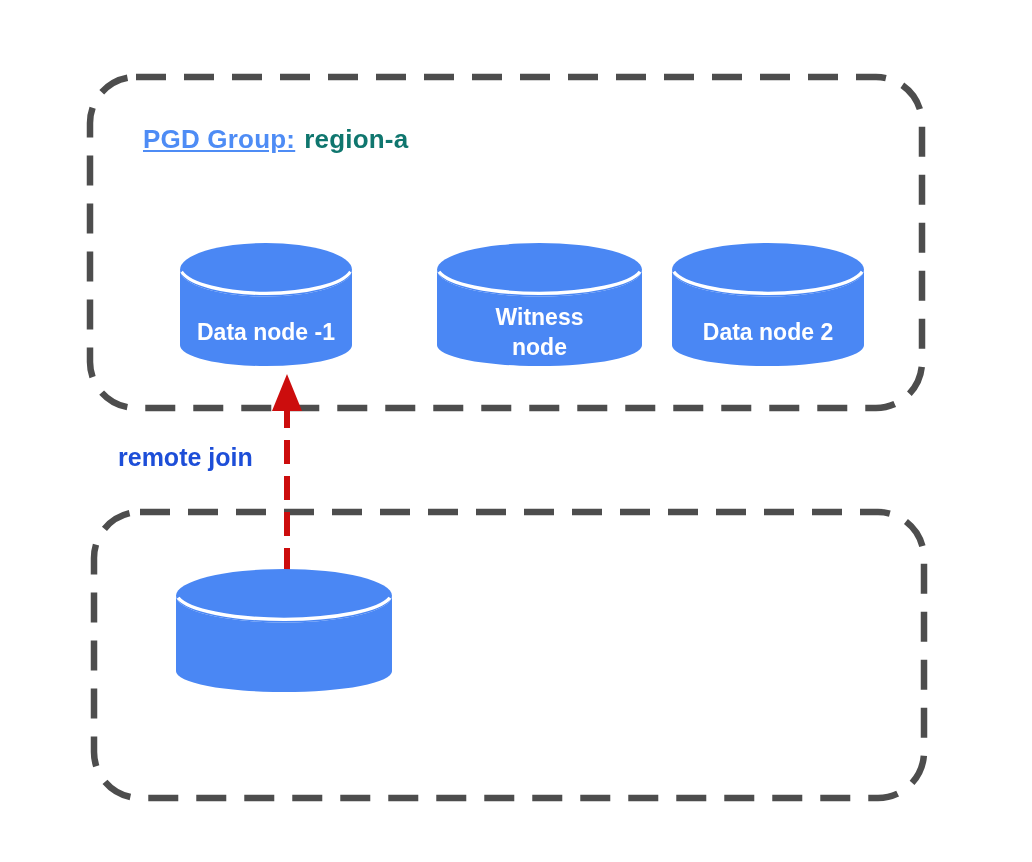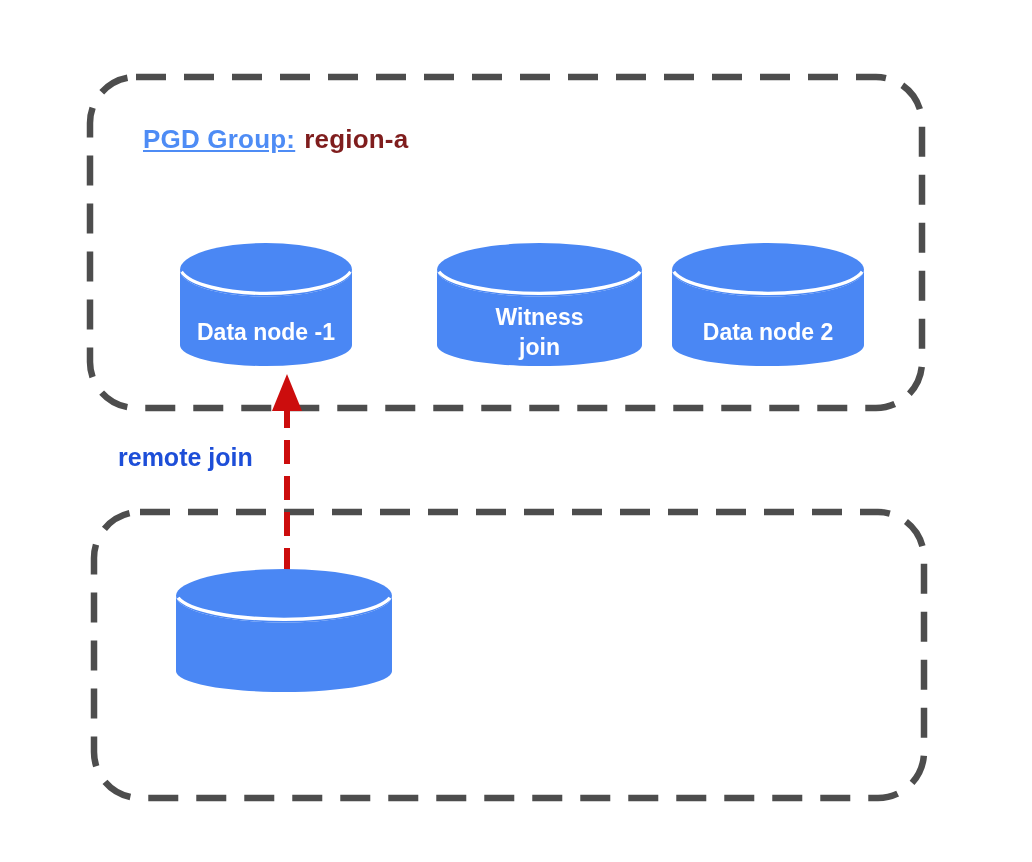--- a/index.html
+++ b/index.html
@@ -41,21 +41,21 @@
     font-weight: bold;
     white-space: nowrap;
     letter-spacing: 0.2px;
   }
   .gl-blue {
     color: #4e8cf5;
     margin-right: 9px;
     text-decoration: underline;
   }
   .gl-red {
-    color: #7f1d1d;
+    color: #0f766e;
     margin-top: 38px;
   }
   .edge-label {
     position: absolute;
     font-size: 25px;
     font-weight: bold;
     color: #1d4ed8;
     white-space: nowrap;
   }
   .node {
@@ -121,21 +121,21 @@
     <div class="node-label">Data node -1</div>
   </div>
 
   <div class="node" style="left:437px; top:243px; width:205px; height:131px;">
     <svg class="cyl-svg" viewBox="0 0 210 132" preserveAspectRatio="none">
       <path class="cyl-fill" d="M0,27 L0,103 A105,21 0 0 0 210,103 L210,27 A105,27 0 0 1 0,27 Z"></path>
       <ellipse class="cyl-fill" cx="105" cy="27" rx="105" ry="27"></ellipse>
       <path class="seam" d="M2,29 A105,27 0 0 0 208,29"></path>
     </svg>
     <div class="node-label">Witness
-join</div>
+node</div>
   </div>
 
   <div class="node" style="left:672px; top:243px; width:192px; height:131px;">
     <svg class="cyl-svg" viewBox="0 0 210 132" preserveAspectRatio="none">
       <path class="cyl-fill" d="M0,27 L0,103 A105,21 0 0 0 210,103 L210,27 A105,27 0 0 1 0,27 Z"></path>
       <ellipse class="cyl-fill" cx="105" cy="27" rx="105" ry="27"></ellipse>
       <path class="seam" d="M2,29 A105,27 0 0 0 208,29"></path>
     </svg>
     <div class="node-label">Data node 2</div>
   </div>

